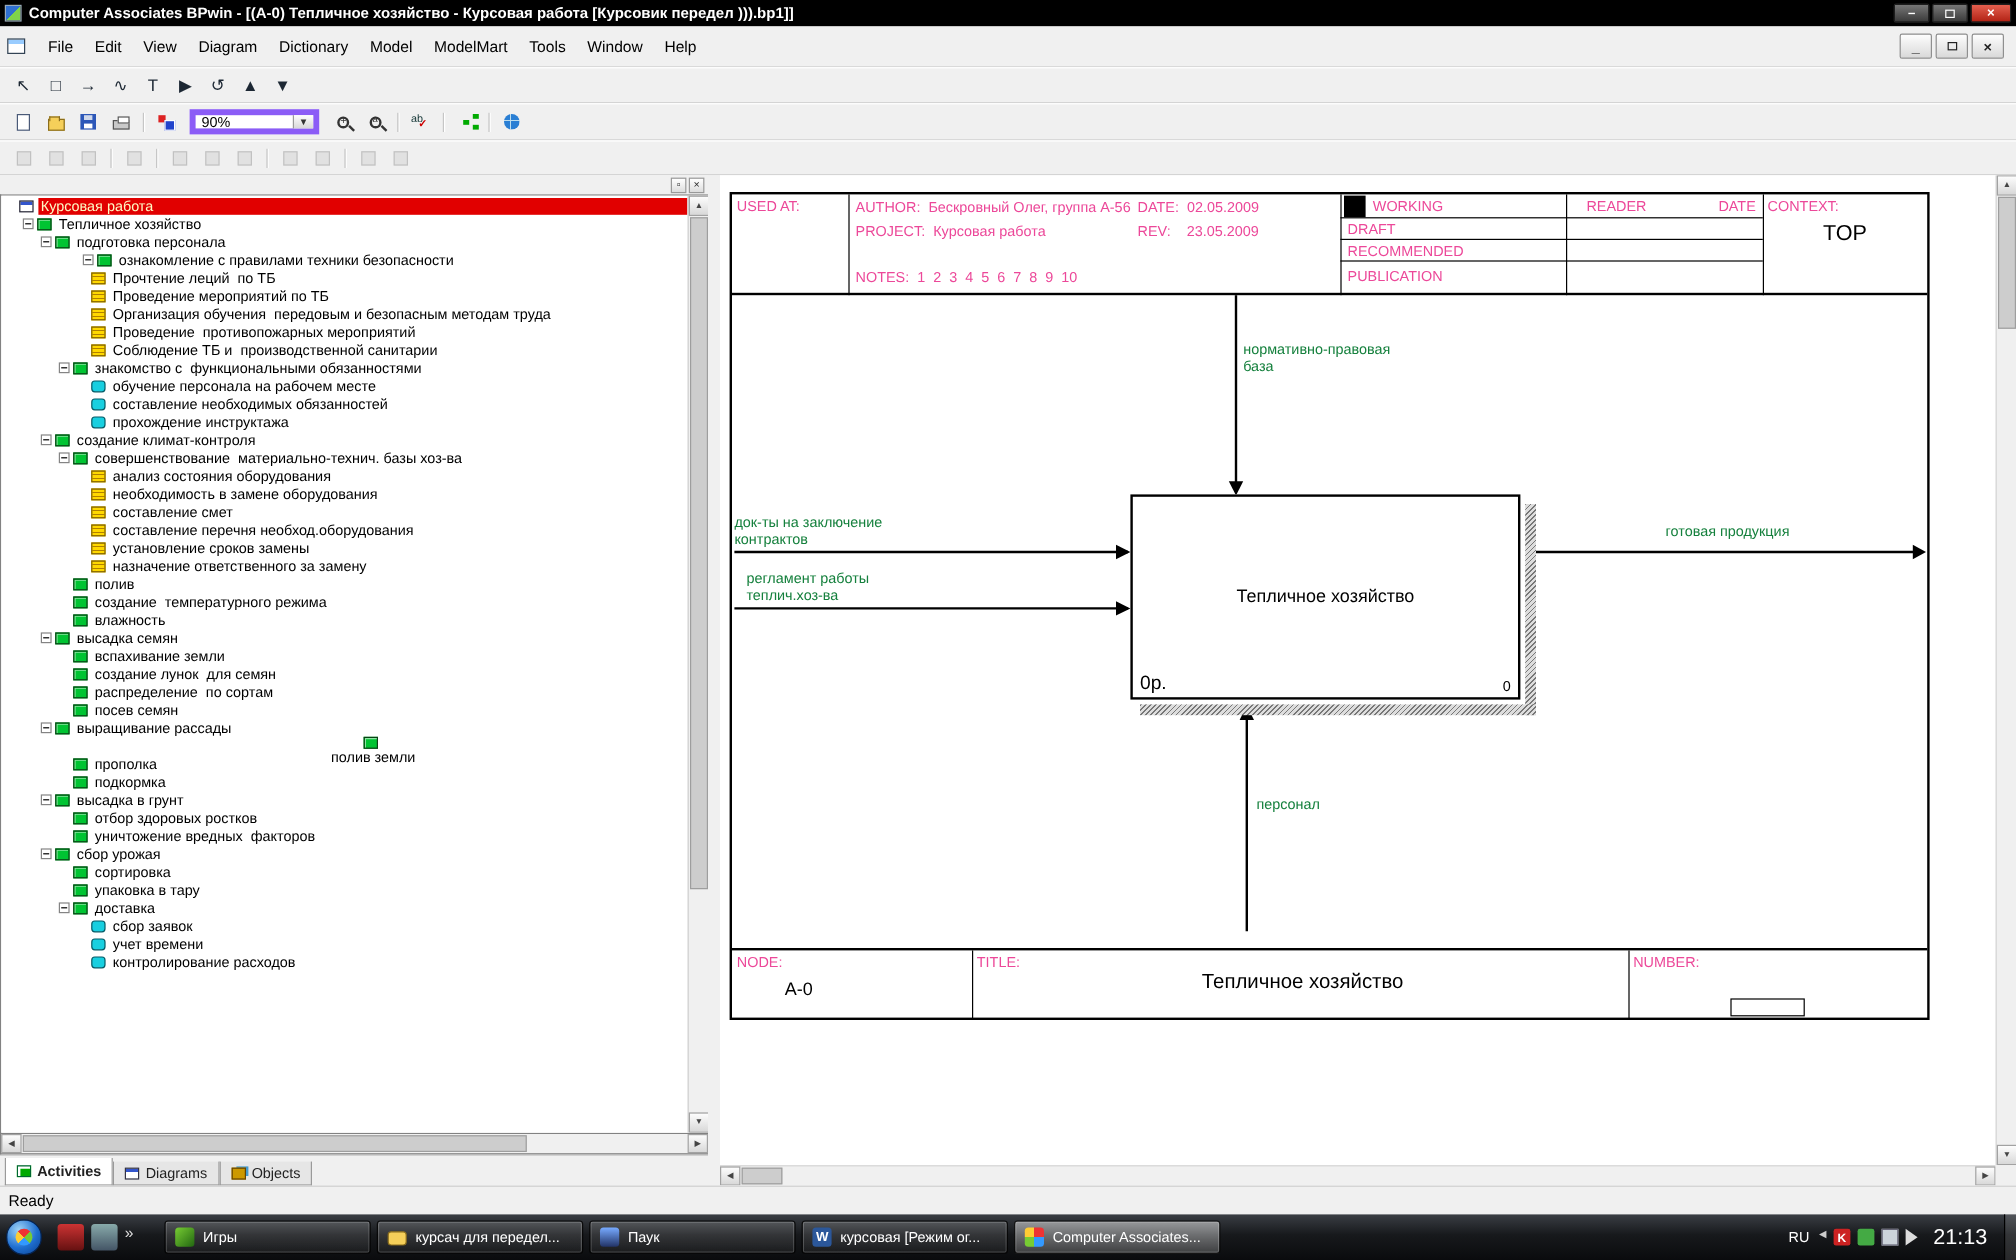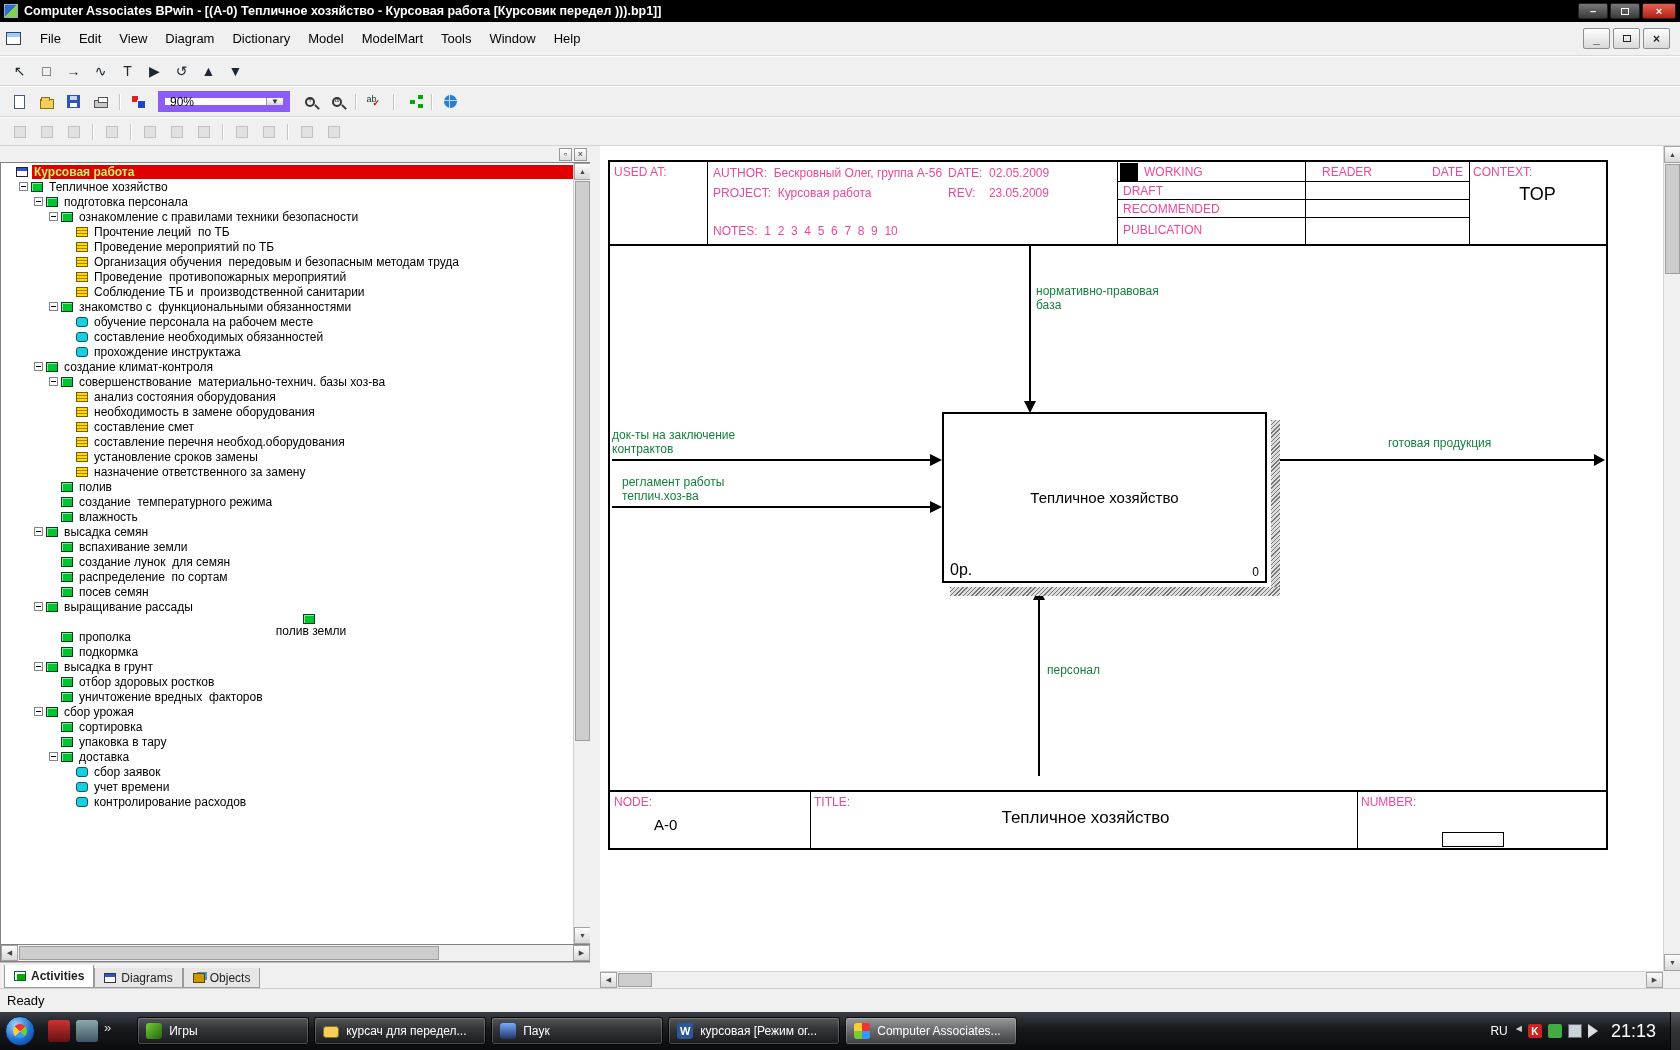--- a/index.html
+++ b/index.html
@@ -34,21 +34,21 @@
     display:flex; align-items:center; padding:0 6px; }
   .tbrow1 { top:56px; height:30px; }
   .tbrow2 { top:86px; height:31px; }
   .tbrow3 { top:117px; height:29px; }
   .tbtn { width:25px; height:24px; display:inline-flex; align-items:center; justify-content:center; margin:0 1px;
     border:1px solid transparent; border-radius:2px; }
   .tbtn .tglyph { font-size:14px; color:#1c2733; }
   .tbtn.dis { opacity:.45; filter:grayscale(.8); }
   .tsep { width:1px; align-self:stretch; margin:4px 5px; background:#c6c6c6; box-shadow:1px 0 0 #fff; }
 
-  .combo { width:132px; height:21px; background:#fff; border:7px solid #8b5cf6; display:flex; align-items:center; margin:0 6px; }
+  .combo { width:108px; height:21px; background:#fff; border:5px solid #8b5cf6; display:flex; align-items:center; margin:0 6px; }
   .combo-text { flex:1; font-size:12px; padding-left:5px; }
   .combo-drop { width:17px; height:100%; background:linear-gradient(#fdfdfd,#d8d8d8); border-left:1px solid #9a9a9a;
     display:flex; align-items:center; justify-content:center; font-size:8px; color:#333; }
 
   
   .tbi { display:inline-block; width:16px; height:16px; position:relative; }
   .tbi-page { width:11px; height:14px; margin:1px 2px; background:#fff; border:1px solid #4a5a78; }
   .tbi-folder { width:14px; height:10px; margin-top:4px; background:#f5cf5a; border:1px solid #8a6d1d; }
   .tbi-folder::before { content:""; position:absolute; left:0; top:-3px; width:7px; height:3px; background:#f5cf5a; border:1px solid #8a6d1d; border-bottom:none; }
   .tbi-floppy { width:13px; height:13px; margin:1px; background:#2c57b8; }
@@ -84,21 +84,21 @@
   .tree-row { display:flex; align-items:center; height:15px; font-size:12px; white-space:pre; color:#000; }
   .expsp { width:12px; flex:none; }
   .exp { width:9px; height:9px; flex:none; border:1px solid #848484; background:#fff; position:relative; margin-right:3px; }
   .exp::before { content:""; position:absolute; left:1px; right:1px; top:3px; height:1px; background:#000; }
   .ni { width:12px; height:10px; flex:none; display:inline-block; margin-right:4px; }
   .ni-model { background:linear-gradient(#35c 0 3px,#fff 3px); border:1px solid #223; }
   .ni-activity { background:#00c432; border:1px solid #0a4015; box-shadow:inset 1px 1px 0 rgba(255,255,255,.55); }
   .ni-dfd { background:#ffd800; border:1px solid #7a5c00; background-image:repeating-linear-gradient(0deg,#0000 0 2px,#b08000 2px 3px); }
   .ni-idef3 { background:#18cfe0; border:1px solid #045a66; border-radius:3px; }
   .tlabel { padding:0 2px; }
-  .tree-row.sel .tlabel { flex:1; background:#e10000; color:#bef264; font-weight:bold; }
+  .tree-row.sel .tlabel { flex:1; background:#e10000; color:#fef9c3; font-weight:normal; }
 
   
   .sb-v { width:17px; background:#f0f0f0; border-left:1px solid #d0d0d0; position:relative; flex:none; }
   .sb-btn { position:absolute; left:0; width:17px; height:17px; background:linear-gradient(#fdfdfd,#d8d8d8); border:1px solid #a2a2a2;
     display:flex; align-items:center; justify-content:center; font-size:7px; color:#444; }
   .sb-thumb-v { position:absolute; left:1px; width:15px; background:#cdcdcd; border:1px solid #9e9e9e; }
   .tree-hscroll { height:17px; background:#f0f0f0; position:relative; border:1px solid #828282; border-top:none; border-right:none; }
   .sb-btn-h { position:absolute; top:0; width:17px; height:16px; background:linear-gradient(#fdfdfd,#d8d8d8); border:1px solid #a2a2a2;
     display:flex; align-items:center; justify-content:center; font-size:7px; color:#444; }
   .sb-thumb-h { position:absolute; top:1px; height:14px; background:#cdcdcd; border:1px solid #9e9e9e; }
@@ -348,21 +348,21 @@
     <div class="left-panel">
       <div class="panel-strip">
         <span class="strip-btn">▫</span>
         <span class="strip-btn">×</span>
       </div>
       <div class="tree-box">
         <div class="tree">
             <div class="tree-row sel" style="padding-left: 3px;"><span class="expsp"></span><span class="ni ni-model"></span><span class="tlabel">Курсовая работа</span></div>
             <div class="tree-row" style="padding-left: 18px;"><span class="exp"></span><span class="ni ni-activity"></span><span class="tlabel">Тепличное хозяйство</span></div>
             <div class="tree-row" style="padding-left: 33px;"><span class="exp"></span><span class="ni ni-activity"></span><span class="tlabel">подготовка персонала</span></div>
-            <div class="tree-row" style="padding-left: 48px;"><span class="exp"></span><span class="ni ni-activity"></span><span class="tlabel">ознакомление с правилами техники безопасности</span></div>
+            <div class="tree-row" style="padding-left: 68px;"><span class="exp"></span><span class="ni ni-activity"></span><span class="tlabel">ознакомление с правилами техники безопасности</span></div>
             <div class="tree-row" style="padding-left: 63px;"><span class="expsp"></span><span class="ni ni-dfd"></span><span class="tlabel">Прочтение леций  по ТБ</span></div>
             <div class="tree-row" style="padding-left: 63px;"><span class="expsp"></span><span class="ni ni-dfd"></span><span class="tlabel">Проведение мероприятий по ТБ</span></div>
             <div class="tree-row" style="padding-left: 63px;"><span class="expsp"></span><span class="ni ni-dfd"></span><span class="tlabel">Организация обучения  передовым и безопасным методам труда</span></div>
             <div class="tree-row" style="padding-left: 63px;"><span class="expsp"></span><span class="ni ni-dfd"></span><span class="tlabel">Проведение  противопожарных мероприятий</span></div>
             <div class="tree-row" style="padding-left: 63px;"><span class="expsp"></span><span class="ni ni-dfd"></span><span class="tlabel">Соблюдение ТБ и  производственной санитарии</span></div>
             <div class="tree-row" style="padding-left: 48px;"><span class="exp"></span><span class="ni ni-activity"></span><span class="tlabel">знакомство с  функциональными обязанностями</span></div>
             <div class="tree-row" style="padding-left: 63px;"><span class="expsp"></span><span class="ni ni-idef3"></span><span class="tlabel">обучение персонала на рабочем месте</span></div>
             <div class="tree-row" style="padding-left: 63px;"><span class="expsp"></span><span class="ni ni-idef3"></span><span class="tlabel">составление необходимых обязанностей</span></div>
             <div class="tree-row" style="padding-left: 63px;"><span class="expsp"></span><span class="ni ni-idef3"></span><span class="tlabel">прохождение инструктажа</span></div>
             <div class="tree-row" style="padding-left: 33px;"><span class="exp"></span><span class="ni ni-activity"></span><span class="tlabel">создание климат-контроля</span></div>

